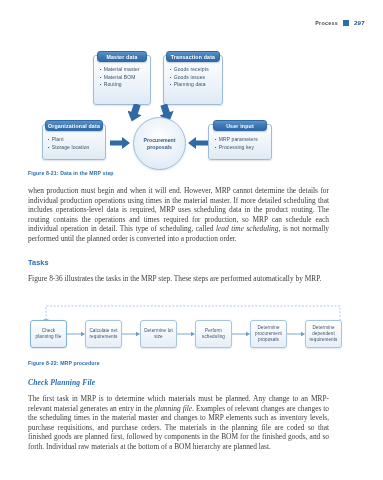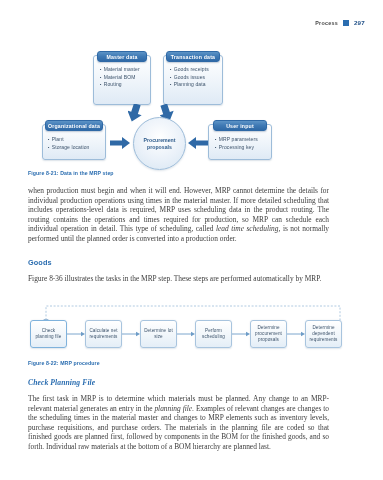--- a/index.html
+++ b/index.html
@@ -214,21 +214,21 @@
     </div>
   </div>
 
   <div class="caption" style="left:28px;top:170px;">Figure 8-21: Data in the MRP step</div>
 
   <div class="para" style="top:186px;">
     <span>when production must begin and when it will end. However, MRP cannot determine the details for individual production operations using times in the material master. If more detailed scheduling that includes operations-level data is required, MRP uses scheduling data in the product routing. The routing contains the operations and times required for production, so MRP can schedule each individual operation in detail. This type of scheduling, called</span>
     <i>lead time scheduling,</i><span> is not normally performed until the planned order is converted into a production order.</span>
   </div>
 
-  <div class="h-tasks" style="top:258px;">Goods</div>
+  <div class="h-tasks" style="top:258px;">Tasks</div>
 
   <div class="para" style="top:274px;">Figure 8-36 illustrates the tasks in the MRP step. These steps are performed automatically by MRP.</div>
 
   <div class="diagram">
 
     <svg style="position:absolute;left:0;top:300px;" width="383" height="55">
       <path d="M46 20 L46 6 L340 6 L340 22" fill="none" stroke="#9dbcd9" stroke-width=".8" stroke-dasharray="2,1.6"></path>
       <path d="M46 24 L43.4 19 L48.6 19 Z" fill="#9dbcd9"></path>
     </svg>
 

